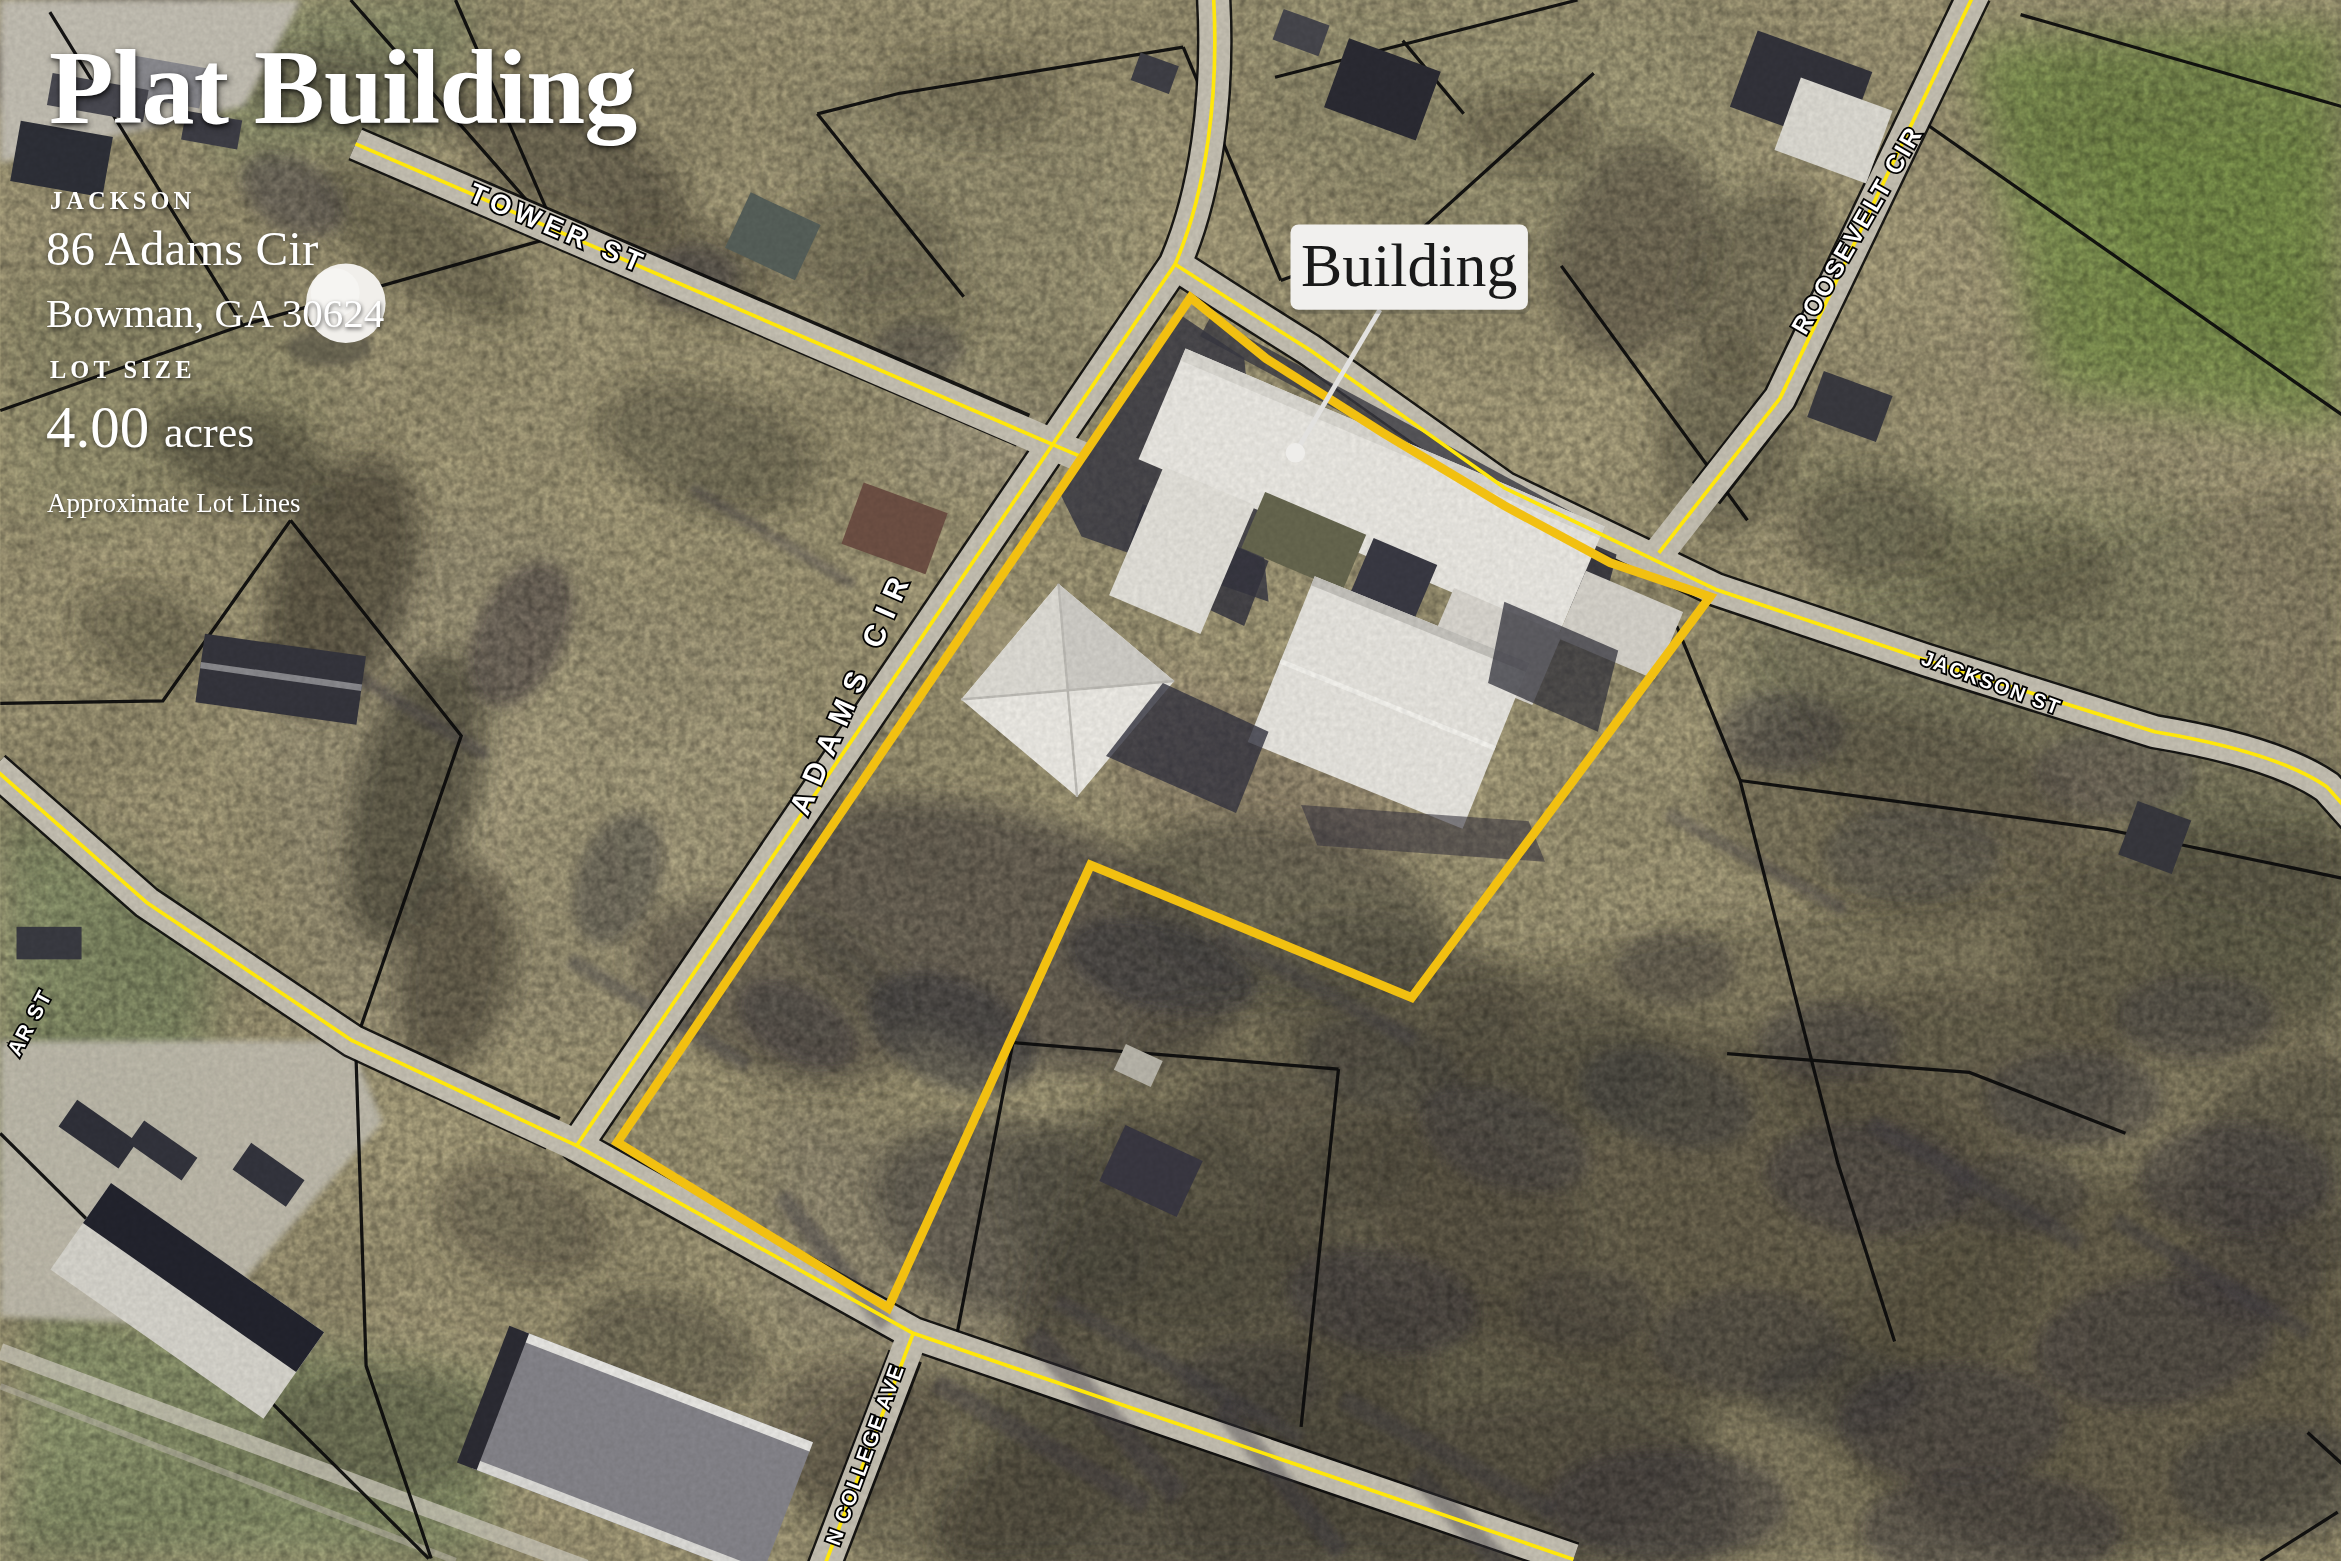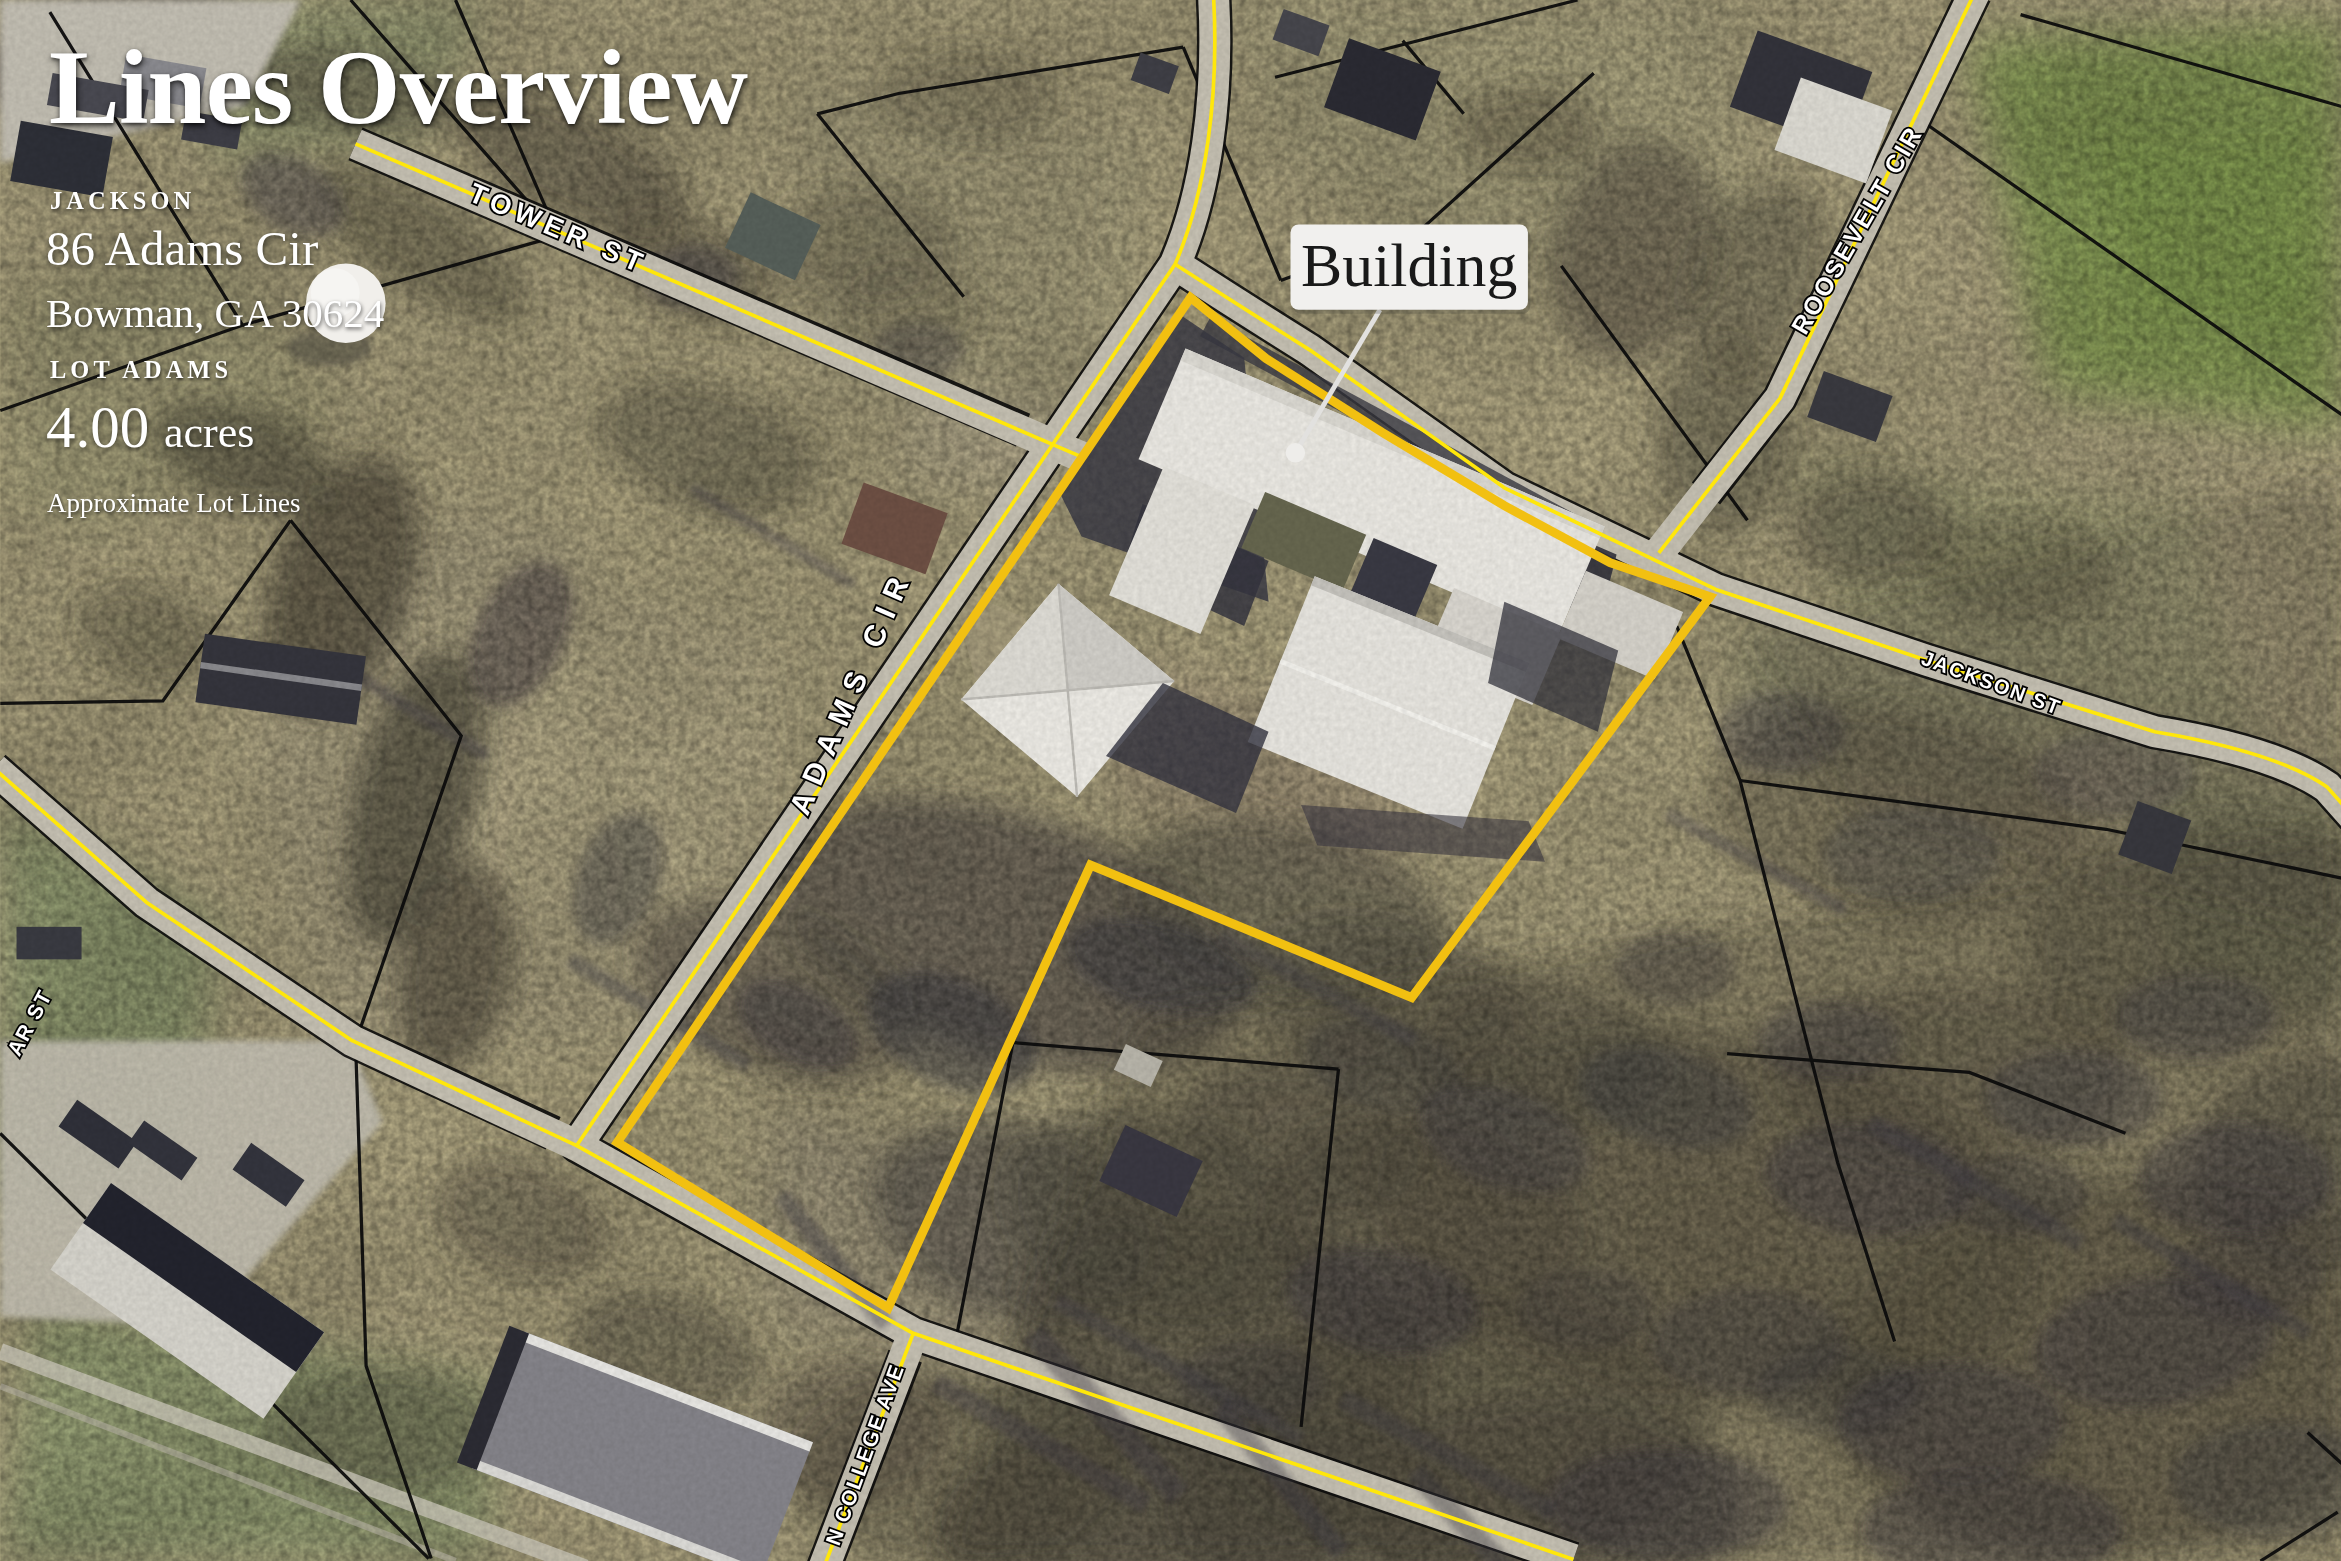--- a/index.html
+++ b/index.html
@@ -393,21 +393,21 @@
     <circle cx="412" cy="360" r="30" fill="#f6f5f2"></circle>
   </g>
   <g id="callout">
     <line x1="1697" y1="381" x2="1593" y2="557" stroke="#e2e1df" stroke-width="6"></line>
     <circle cx="1593" cy="557" r="12" fill="#eeedea"></circle>
     <rect x="1590" y="281" width="292" height="105" rx="10" fill="#3a3a34" opacity="0.25"></rect>
     <rect x="1587" y="276" width="292" height="105" rx="10" fill="#f1f0ee"></rect>
     <text x="1733" y="352" font-family="Liberation Serif, serif" font-size="76" fill="#191919" text-anchor="middle">Building</text>
   </g>
 </svg>
-<div class="ovl" style="left:49px;top:27px;font-size:106px;font-weight:bold;letter-spacing:-0.8px;text-shadow:1.6px 3.3px 7.3px rgba(0,0,0,.6),0 1.6px 3.3px rgba(0,0,0,.45);">Lines Overview</div>
+<div class="ovl" style="left:49px;top:27px;font-size:106px;font-weight:bold;letter-spacing:-0.8px;text-shadow:1.6px 3.3px 7.3px rgba(0,0,0,.6),0 1.6px 3.3px rgba(0,0,0,.45);">Plat Building</div>
 <div class="ovl" style="left:50px;top:187px;font-size:24.4px;font-weight:bold;letter-spacing:4.1px;text-shadow:0.8px 1.6px 3.3px rgba(0,0,0,.65);">JACKSON</div>
 <div class="ovl" style="left:46px;top:220px;font-size:49px;text-shadow:0.8px 2.4px 4.9px rgba(0,0,0,.55);">86 Adams Cir</div>
 <div class="ovl" style="left:46px;top:289px;font-size:41px;text-shadow:0.8px 1.6px 4.1px rgba(0,0,0,.6);">Bowman, GA 30624</div>
-<div class="ovl" style="left:50px;top:356px;font-size:24.4px;font-weight:bold;letter-spacing:4.1px;text-shadow:0.8px 1.6px 3.3px rgba(0,0,0,.65);">LOT ADAMS</div>
+<div class="ovl" style="left:50px;top:356px;font-size:24.4px;font-weight:bold;letter-spacing:4.1px;text-shadow:0.8px 1.6px 3.3px rgba(0,0,0,.65);">LOT SIZE</div>
 <div class="ovl" style="left:46px;top:393px;font-size:59px;text-shadow:0.8px 2.4px 4.9px rgba(0,0,0,.55);">4.00 <span style="font-size:44px;">acres</span></div>
 <div class="ovl" style="left:47px;top:460px;font-size:27px;text-shadow:0.8px 1.6px 3.3px rgba(0,0,0,.6);margin-top:28px;">Approximate Lot Lines</div>
 </div>
 
 
 </body></html>

